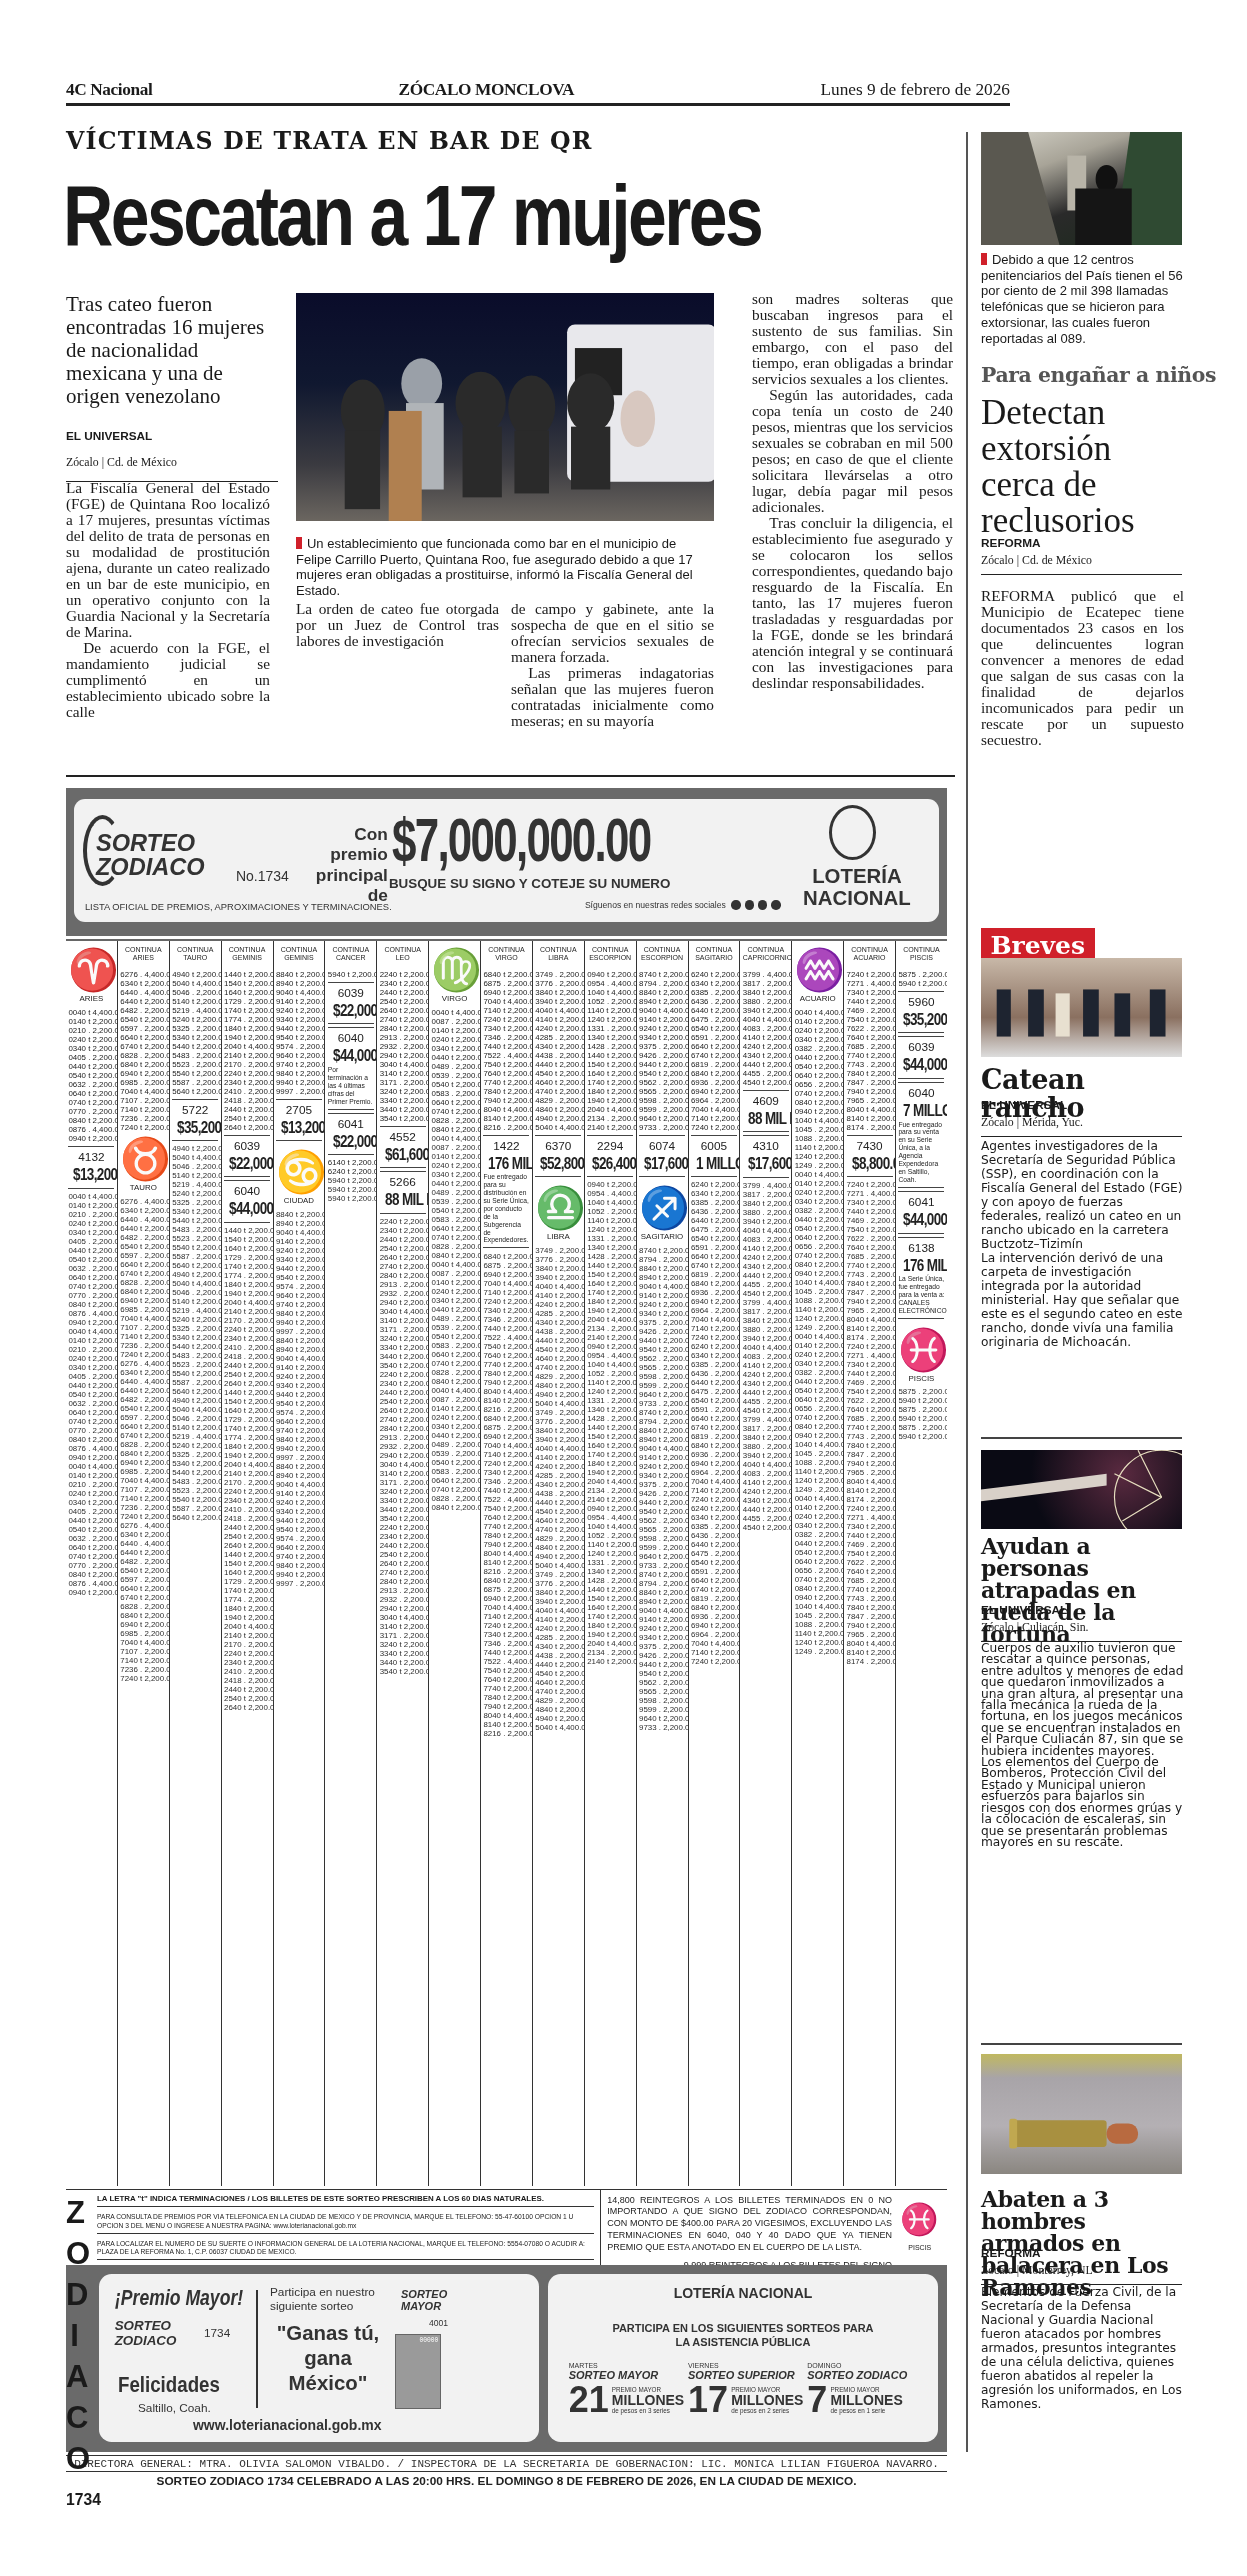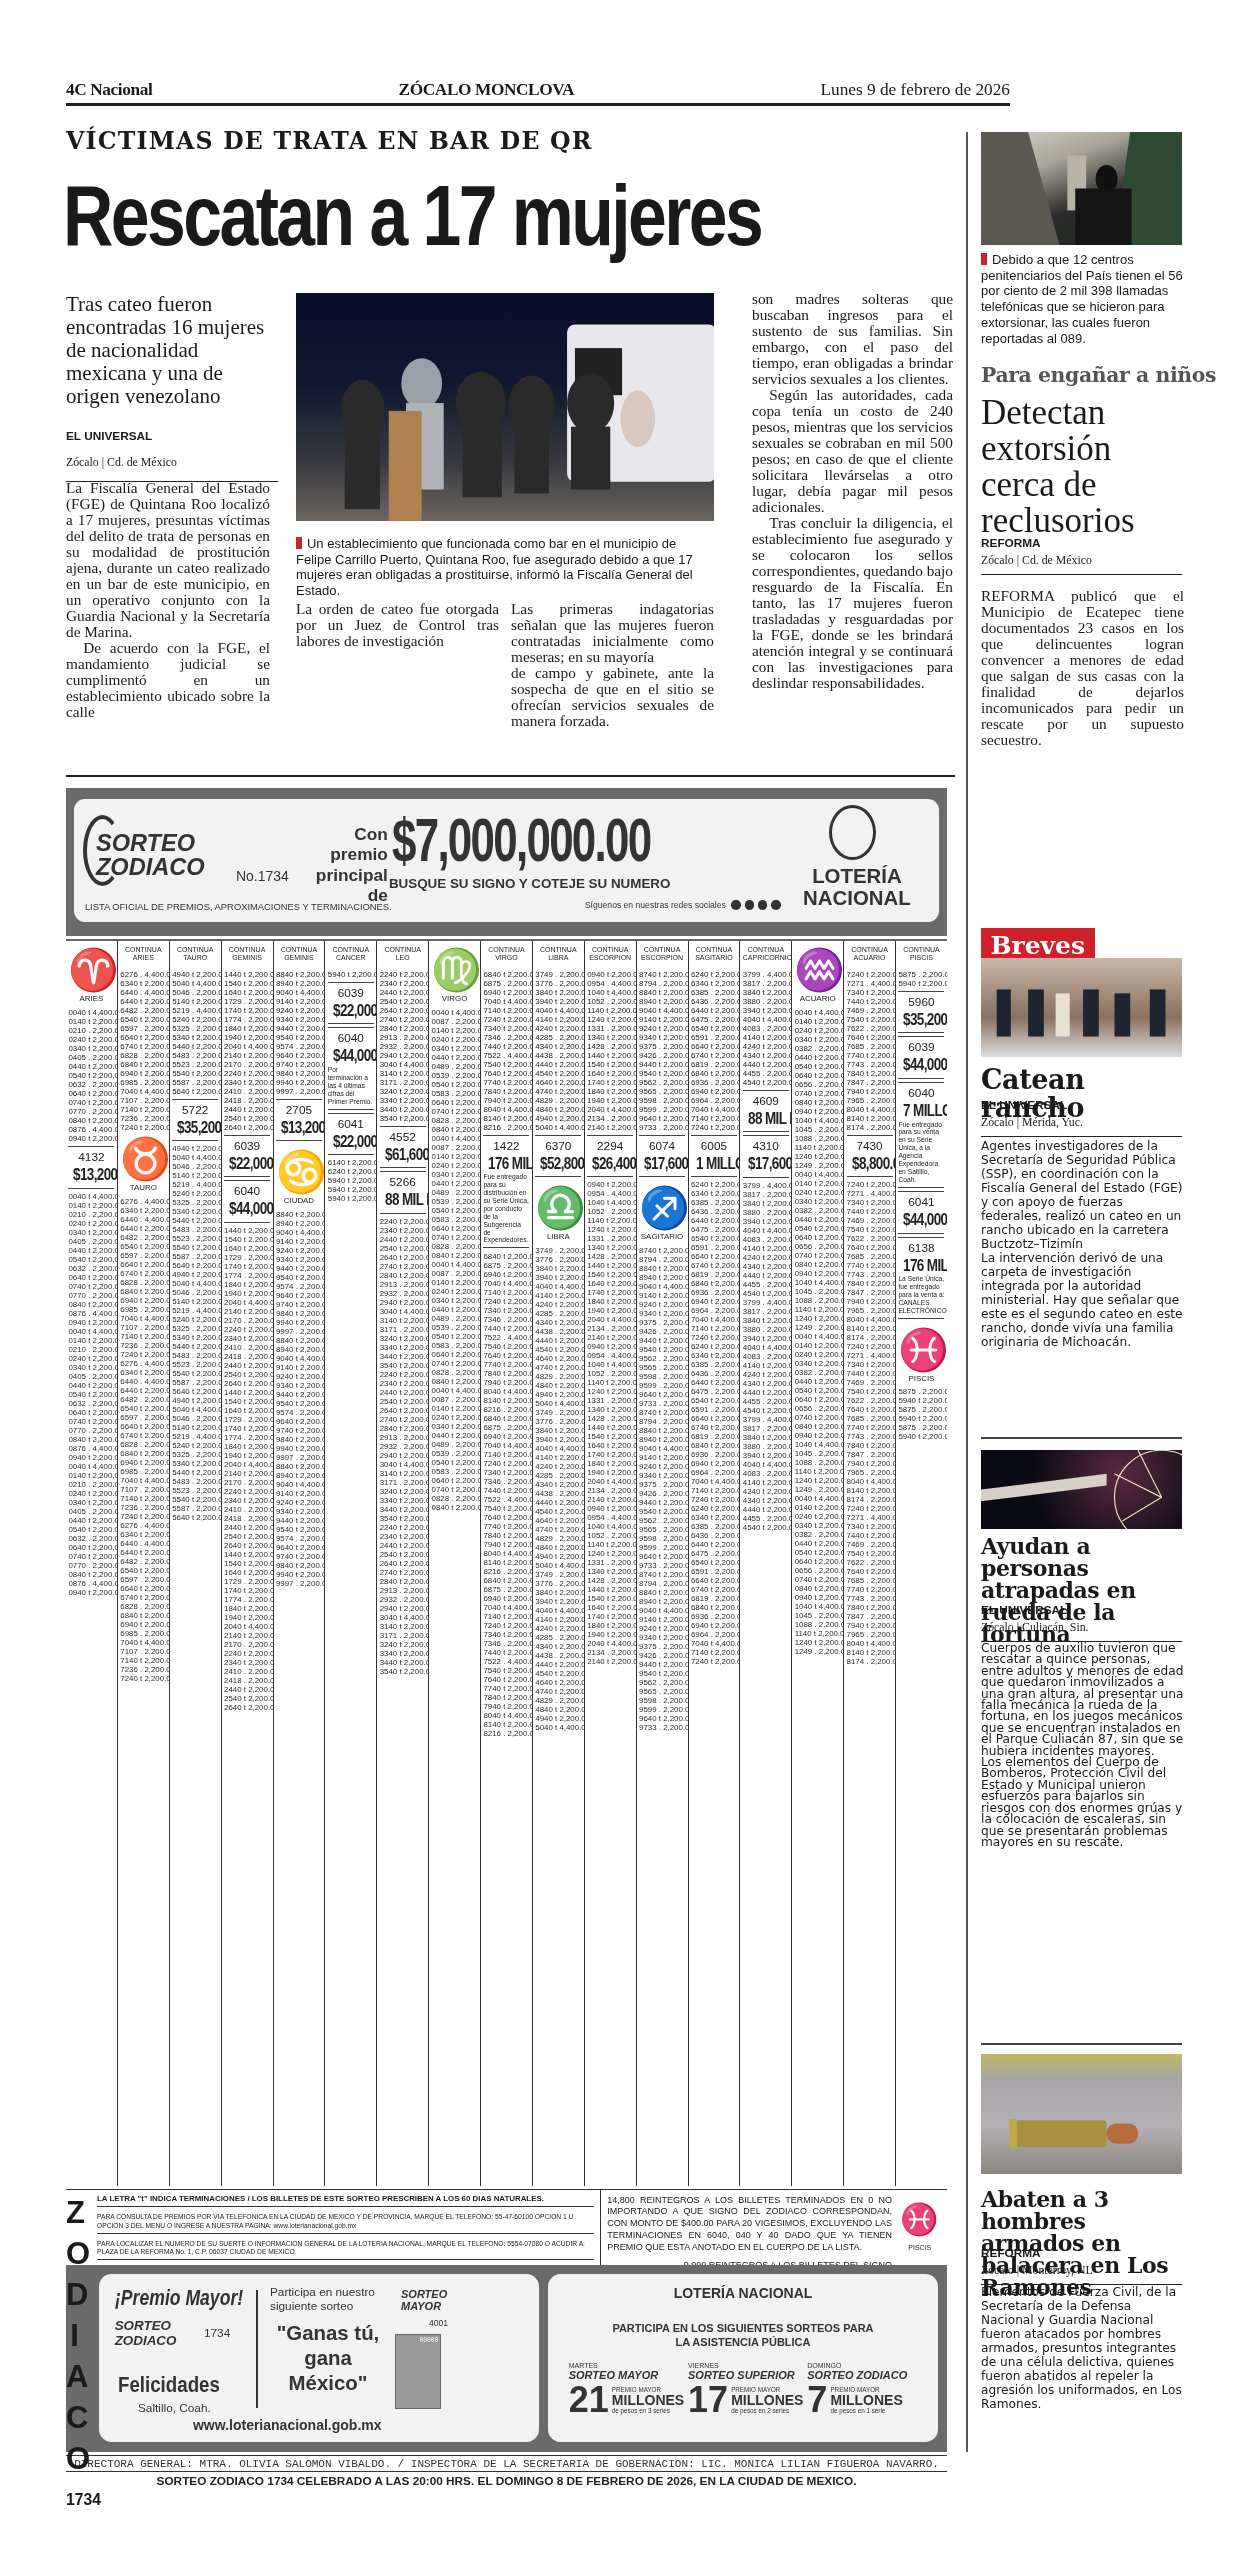--- a/index.html
+++ b/index.html
@@ -91,22 +91,22 @@
   </svg>
 </div>
 <div class="abs caption" style="left:296px; top:536px; width:418px;">
   <span class="mark"></span><span>Un establecimiento que funcionada como bar en el municipio de Felipe Carrillo Puerto, Quintana Roo, fue asegurado debido a que 17 mujeres eran obligadas a prostituirse, informó la Fiscalía General del Estado.</span>
 </div>
 
 <div class="abs body-text" style="left:296px; top:601px; width:203px;">
   <p>La orden de cateo fue otorgada por un Juez de Control tras labores de investigación</p>
 </div>
 <div class="abs body-text" style="left:511px; top:601px; width:203px;">
+  <p style="text-indent:0">de campo y gabinete, ante la sospecha de que en el sitio se ofrecían servicios sexuales de manera forzada.</p>
   <p>Las primeras indagatorias señalan que las mujeres fueron contratadas inicialmente como meseras; en su mayoría</p>
-  <p style="text-indent:0">de campo y gabinete, ante la sospecha de que en el sitio se ofrecían servicios sexuales de manera forzada.</p>
 </div>
 <div class="abs body-text" style="left:752px; top:291px; width:201px;">
   <p style="text-indent:0">son madres solteras que buscaban ingresos para el sustento de sus familias. Sin embargo, con el paso del tiempo, eran obligadas a brindar servicios sexuales a los clientes.</p>
   <p>Según las autoridades, cada copa tenía un costo de 240 pesos, mientras que los servicios sexuales se cobraban en mil 500 pesos; en caso de que el cliente solicitara llevárselas a otro lugar, debía pagar mil pesos adicionales.</p>
   <p>Tras concluir la diligencia, el establecimiento fue asegurado y se colocaron los sellos correspondientes, quedando bajo resguardo de la Fiscalía. En tanto, las 17 mujeres fueron trasladadas y resguardadas por la FGE, donde se les brindará atención integral y se continuará con las investigaciones para deslindar responsabilidades.</p>
 </div>
 
 <div class="abs" style="left:66px; top:775px; width:889px; height:2.4px; background:#222;"></div>
 
 <div class="abs vrule" style="left:966px; top:132px; height:2320px;"></div>

